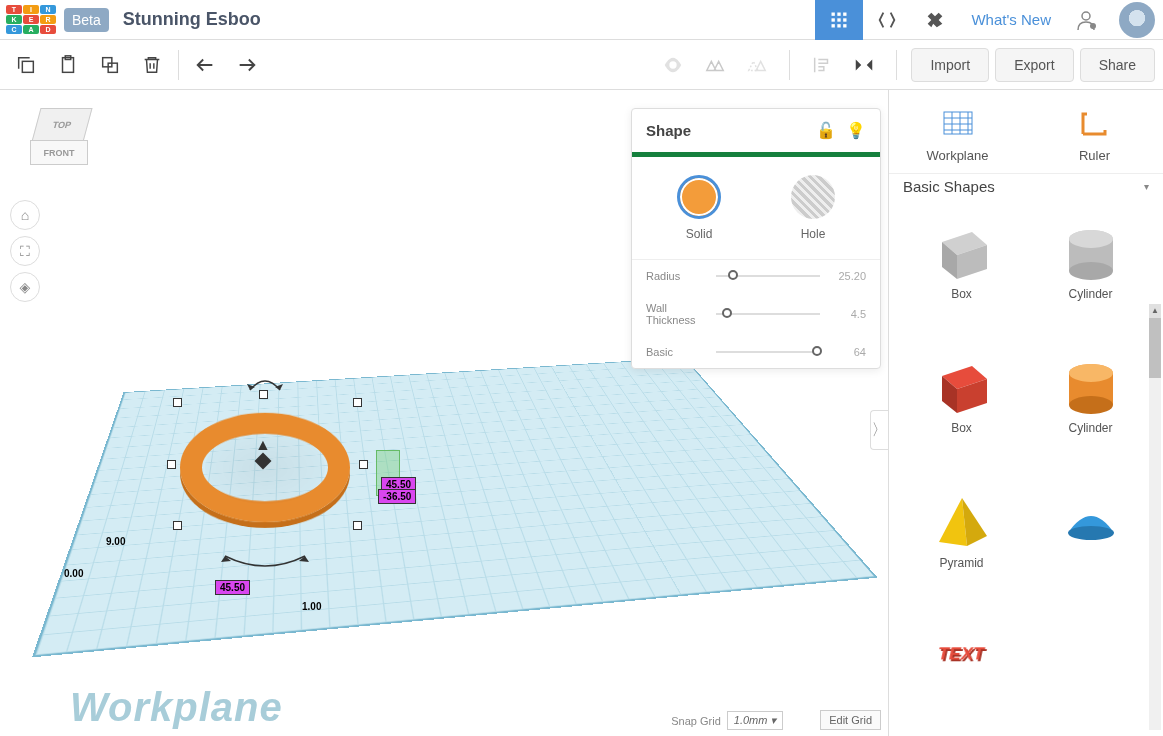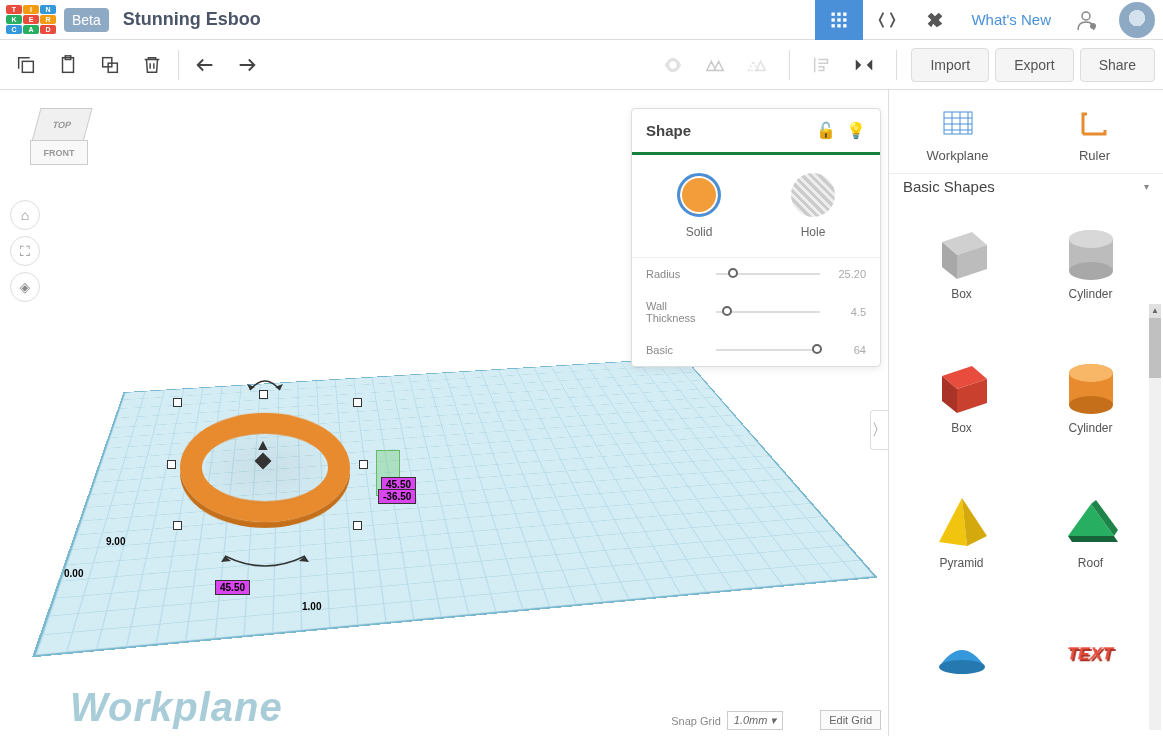--- a/index.html
+++ b/index.html
@@ -41,21 +41,21 @@
 
 
 .ring-obj { position: absolute; top: 310px; left: 175px; width: 185px; height: 150px; }
 .ring { position: absolute; width: 170px; height: 115px; border-radius: 50%; border: 22px solid #e88b2e; top: 10px; left: 5px; transform: rotateX(18deg); box-shadow: 0 6px 0 #c56f1a; }
 .ring-inner-shadow { position: absolute; width: 120px; height: 72px; border-radius: 50%; top: 32px; left: 30px; background: radial-gradient(ellipse, rgba(0,0,0,0.05), transparent); }
 .sel-handle { position: absolute; width: 9px; height: 9px; background: #fff; border: 1px solid #333; }
 .dim-label { position: absolute; background: #d946ef; border: 1px solid #333; padding: 1px 4px; font-size: 10px; font-weight: bold; white-space: nowrap; }
 
 
 .shape-panel { position: absolute; top: 108px; right: 282px; width: 250px; background: #fff; border: 1px solid #ddd; border-radius: 4px; box-shadow: 0 2px 8px rgba(0,0,0,0.08); }
-.shape-hdr { display: flex; align-items: center; padding: 12px 14px; border-bottom: 3px solid #15803d; justify-content: space-between; }
+.shape-hdr { display: flex; align-items: center; padding: 12px 14px; border-bottom: 5px solid #15803d; justify-content: space-between; }
 .shape-title { font-weight: bold; color: #444; font-size: 15px; }
 .shape-hdr-icons { margin-left: auto; display: flex; gap: 10px; color: #aaa; }
 .solid-hole { display: flex; justify-content: space-around; padding: 18px 10px; border-bottom: 1px solid #eee; }
 .sh-opt { display: flex; flex-direction: column; align-items: center; gap: 8px; cursor: pointer; }
 .sh-circle { width: 44px; height: 44px; border-radius: 50%; }
 .sh-circle.solid { background: #f39c3a; border: 3px solid #4a90d9; box-shadow: 0 0 0 2px #fff inset; }
 .sh-circle.hole { background: repeating-linear-gradient(45deg,#ccc 0,#ccc 3px,#eee 3px,#eee 6px); }
 .sh-label { font-size: 12px; color: #666; }
 .param-row { display: flex; align-items: center; padding: 10px 14px; font-size: 11px; color: #888; }
 .param-name { width: 60px; }
@@ -387,30 +387,20 @@
       <div class="shape-thumb">
           <svg width="70" height="70">
             <polygon points="35,12 12,56 40,60" fill="#f1c40f"></polygon>
             <polygon points="35,12 40,60 60,50" fill="#d4a90d"></polygon>
           </svg>
         </div>
       <div class="shape-name">Pyramid</div>
     </div>
     <div class="shape-item">
       <div class="shape-thumb">
-          <svg width="70" height="70">
-            <polygon points="12,50 35,18 58,50" fill="#27ae60"></polygon>
-            <polygon points="35,18 58,50 62,44 40,14" fill="#1e8449"></polygon>
-            <polygon points="12,50 58,50 62,56 16,56" fill="#17633a"></polygon>
-          </svg>
-        </div>
-      <div class="shape-name">Roof</div>
-    </div>
-    <div class="shape-item">
-      <div class="shape-thumb">
           <svg width="70" height="60">
             <path d="M12 42 Q35 8 58 42 Z" fill="#3498db"></path>
             <ellipse cx="35" cy="42" rx="23" ry="7" fill="#2678b0"></ellipse>
           </svg>
         </div>
       <div class="shape-name"></div>
     </div>
     <div class="shape-item">
       <div class="shape-thumb">
           <div style="font-weight:900;color:#e74c3c;font-size:18px;transform:skewX(-12deg) rotateX(18deg);text-shadow:2px 2px 0 #a83326">TEXT</div>

